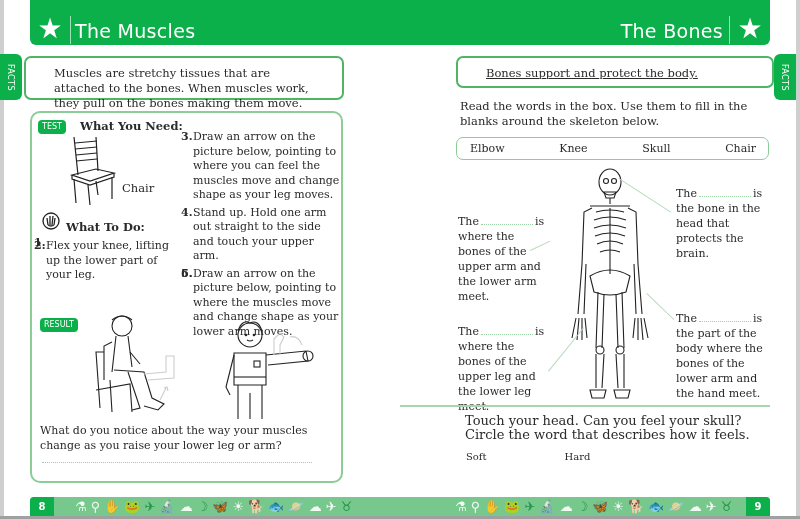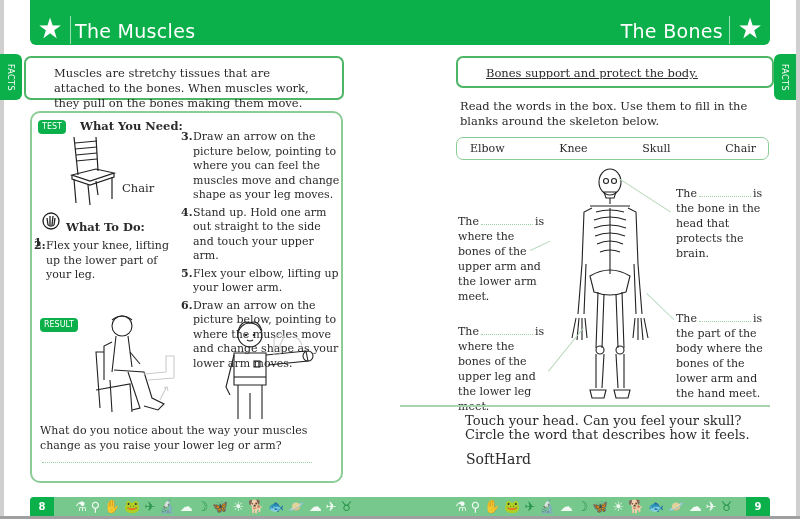--- a/index.html
+++ b/index.html
@@ -46,21 +46,21 @@
   .question { position: absolute; font-size: 11px; line-height: 14.5px; }
   .answer-line { position: absolute; border-bottom: 1px dotted #9bd3a5; }
 
   
   .instruction { position: absolute; font-size: 11.5px; line-height: 15px; }
   .word-box { position: absolute; left: 456px; top: 137px; width: 313px; height: 23px; border: 1.5px solid #8ccc96; border-radius: 7px; display: flex; justify-content: space-between; align-items: center; padding: 0 12px 0 13px; font-size: 11px; }
   .callout { position: absolute; font-size: 11px; line-height: 15px; }
   .blank { display: inline-block; width: 52px; border-bottom: 1px dotted #9bd3a5; margin: 0 2px; }
   .leader { position: absolute; height: 1px; background: #b7d9bc; transform-origin: 0 0; }
   .section-rule { position: absolute; left: 400px; top: 405px; width: 370px; height: 2px; background: #a9d4b0; }
-  .choices { position: absolute; display: flex; font-size: 14px; }
+  .choices { position: absolute; display: flex; gap: 78px; font-size: 10px; }
 
   
   .footer { position: absolute; top: 497px; height: 20px; background: #77c88d; }
   .footer.left { left: 30px; width: 370px; border-top-left-radius: 4px; }
   .footer.right { left: 400px; width: 370px; border-top-right-radius: 4px; }
   .page-num { position: absolute; top: 0; width: 24px; height: 20px; background: #0cb04a; color: #fff; font-family: "DejaVu Sans", sans-serif; font-size: 10px; text-align: center; line-height: 20px; font-weight: bold; }
   .footer.left .page-num { left: 0; border-top-left-radius: 4px; }
   .footer.right .page-num { right: 0; border-top-right-radius: 4px; }
   .icon-strip { position: absolute; top: 1px; display: flex; gap: 4px; font-family: "DejaVu Sans", sans-serif; font-size: 13px; color: #ffffff; opacity: 0.9; }
   .icon-strip span { display: inline-block; line-height: 18px; }
@@ -119,21 +119,21 @@
 </svg>
 <span class="heading" style="left:66px;top:220px;text-align:right;">What To Do:</span>
 
 <ul class="steps" style="left:34px;top:236px;width:140px;">
   <li><span class="num">1.</span></li>
   <li><span class="num">2.</span><span>Flex your knee, lifting up the lower part of your leg.</span></li>
 </ul>
 <ul class="steps" style="left:181px;top:130px;width:160px;">
   <li><span class="num">3.</span><span>Draw an arrow on the picture below, pointing to where you can feel the muscles move and change shape as your leg moves.</span></li>
   <li><span class="num">4.</span><span>Stand up. Hold one arm out straight to the side and touch your upper arm.</span></li>
-  <li><span class="num">5.</span><span>Flex your elbow, lifting up your lower arm.</span></li>
+  <li><span class="num">5.</span></li>
   <li><span class="num">6.</span><span>Draw an arrow on the picture below, pointing to where the muscles move and change shape as your lower arm moves.</span></li>
 </ul>
 
 <span class="badge" style="left:40px;top:318px;">RESULT</span>
 
 <svg style="left:92px;top:312px;" width="90" height="110" viewBox="0 0 90 110">
   <g fill="none" stroke="#222" stroke-width="1.1">
     <circle cx="30" cy="14" r="10"></circle>
     <path d="M20 8 Q30 0 40 8"></path>
     <path d="M24 24 L20 60 M36 24 L40 55"></path>

